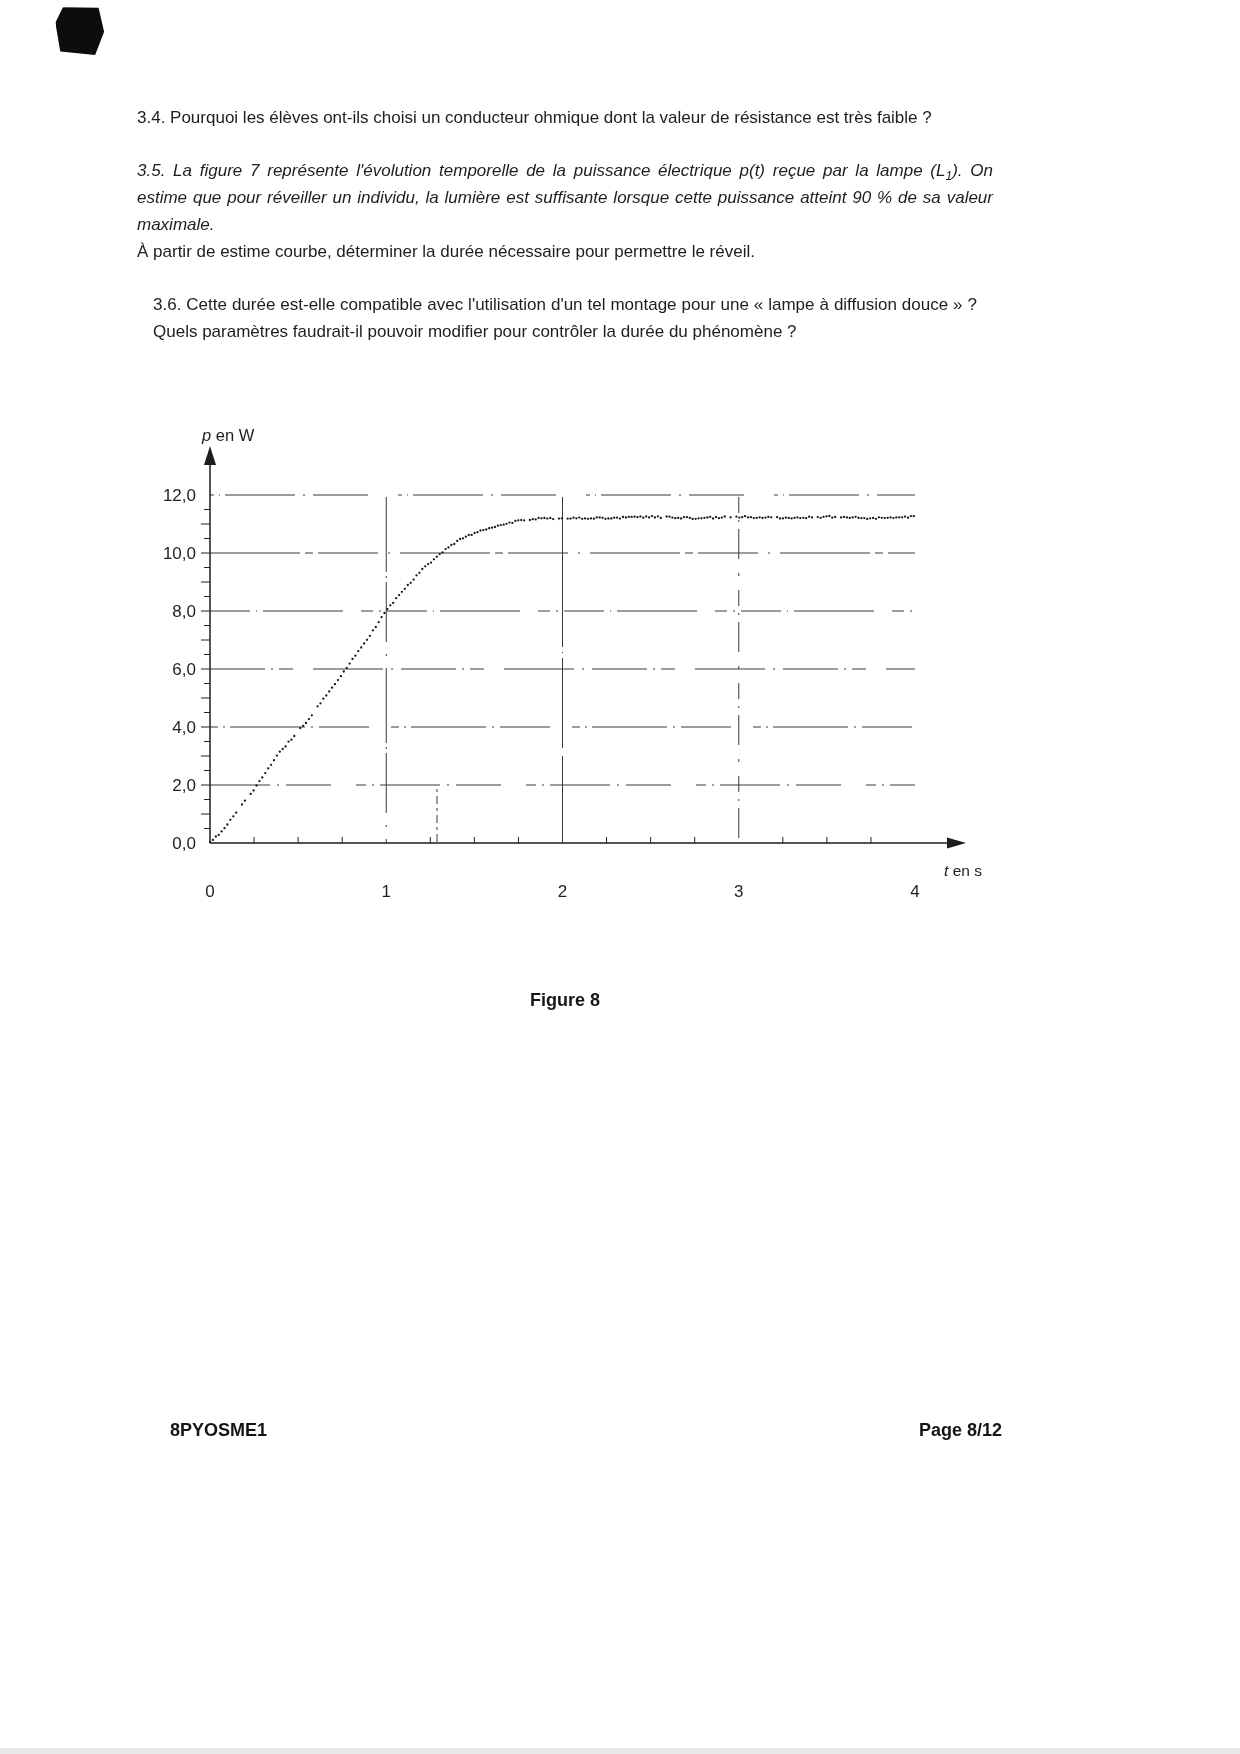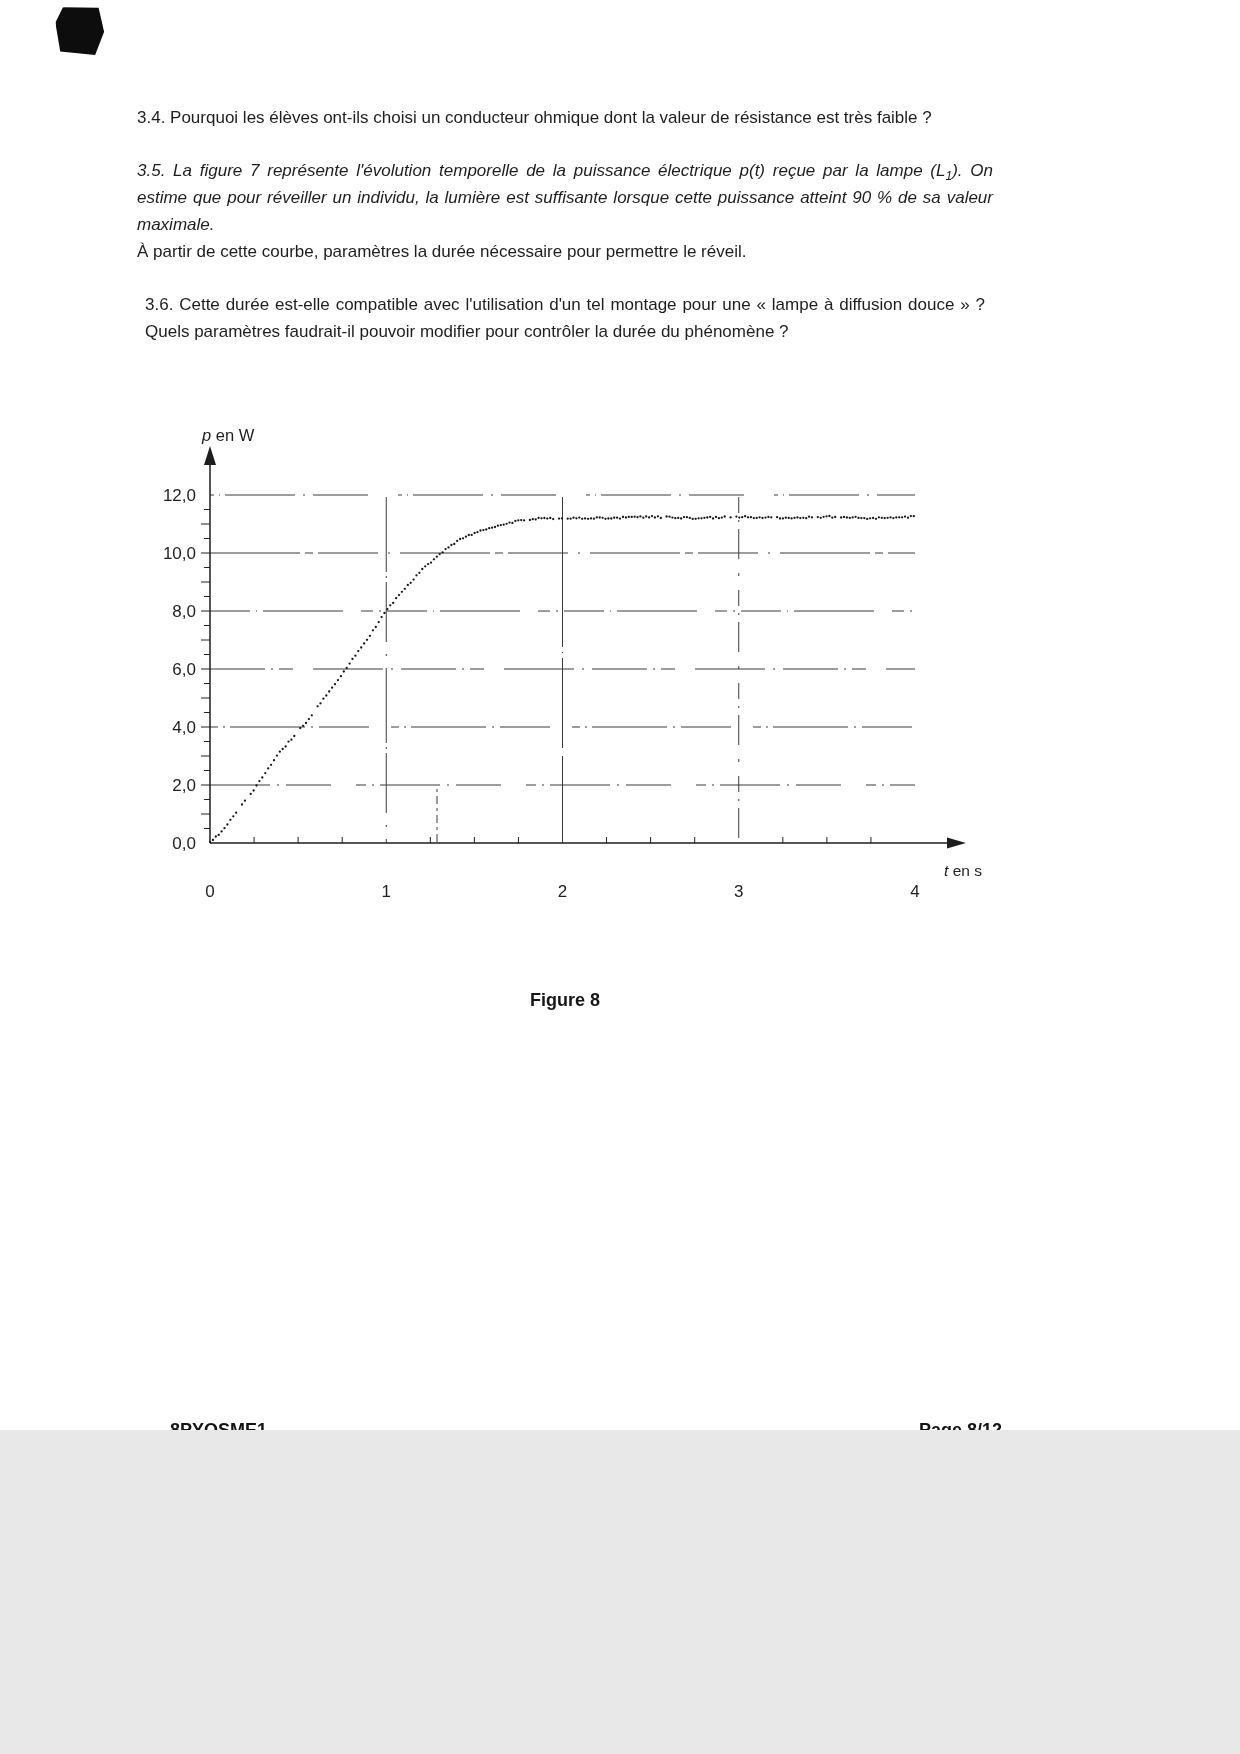--- a/index.html
+++ b/index.html
@@ -1,31 +1,31 @@
 <!DOCTYPE html>
 <html><head>
 <meta charset="utf-8">
 <style>
   html,body{margin:0;padding:0;background:#e8e8e8;}
   .page{
-    position:relative;width:1240px;height:1430px;background:#ffffff;
+    position:relative;width:1240px;height:1748px;background:#ffffff;
     font-family:"Liberation Sans",sans-serif;color:#1e1e1e;overflow:hidden;
     margin:0 auto;
   }
   .scan-blob{
     position:absolute;left:56px;top:6px;width:48px;height:50px;background:#0d0d0d;
     clip-path:polygon(18% 0,92% 6%,100% 55%,78% 100%,6% 88%,0 30%);
     transform:rotate(-4deg);
   }
   .textcol{
     position:absolute;top:104px;left:137px;width:856px;
     font-size:17px;line-height:27px;text-align:justify;
   }
   .para{margin:0 0 26px 0;}
-  .para.last{margin:8px;}
+  .para.last{margin:16px;}
   .it{font-style:italic;margin:0;}
   sub.sb{font-size:12px;line-height:0;}
   .caption{
     position:absolute;top:960px;left:137px;width:856px;text-align:center;
     font-weight:bold;font-size:18px;color:#161616;margin-top:30px;
   }
   .footer{position:absolute;top:1420px;left:0;width:100%;height:30px;font-weight:bold;font-size:18px;color:#141414;margin-left:22px;}
   .footer .l{position:absolute;left:148px;top:0;}
   .footer .r{position:absolute;left:897px;top:0;}
   svg#fig-svg{position:absolute;top:360px;left:0;width:1240px;height:600px;font-family:"Liberation Sans",sans-serif;}
@@ -35,21 +35,21 @@
 
 <div class="page">
 
   <div class="scan-blob"></div>
 
   <div class="textcol">
     <p class="para">3.4. Pourquoi les élèves ont-ils choisi un conducteur ohmique dont la valeur de résistance est très faible ?</p>
 
     <div class="para">
       <p class="it"><span>3.5. La figure 7 représente l'évolution temporelle de la puissance électrique p(t) reçue par la lampe (L</span><sub class="sb">1</sub><span>). On estime que pour réveiller un individu, la lumière est suffisante lorsque cette puissance atteint 90 % de sa valeur maximale.</span></p>
-      <p class="it" style="font-style:normal">À partir de cette courbe, paramètres la durée nécessaire pour permettre le réveil.</p>
+      <p class="it" style="font-style:normal">À partir de estime courbe, déterminer la durée nécessaire pour permettre le réveil.</p>
     </div>
 
     <p class="para last">3.6. Cette durée est-elle compatible avec l'utilisation d'un tel montage pour une « lampe à diffusion douce » ? Quels paramètres faudrait-il pouvoir modifier pour contrôler la durée du phénomène ?</p>
   </div>
 
   <svg id="fig-svg" viewBox="0 360 1240 600" aria-label="Figure 8 chart">
       <g stroke="#3b3b3b" stroke-width="1" fill="none">
         <line x1="210" y1="785" x2="915" y2="785" stroke-dasharray="60 7 2 7 45 25 10 6 2 6"></line>
         <line x1="210" y1="727" x2="915" y2="727" stroke-dasharray="8 5 2 5 75 6 2 6 50 22"></line>
         <line x1="210" y1="669" x2="915" y2="669" stroke-dasharray="55 6 2 6 14 20 70 8 2 8"></line>

